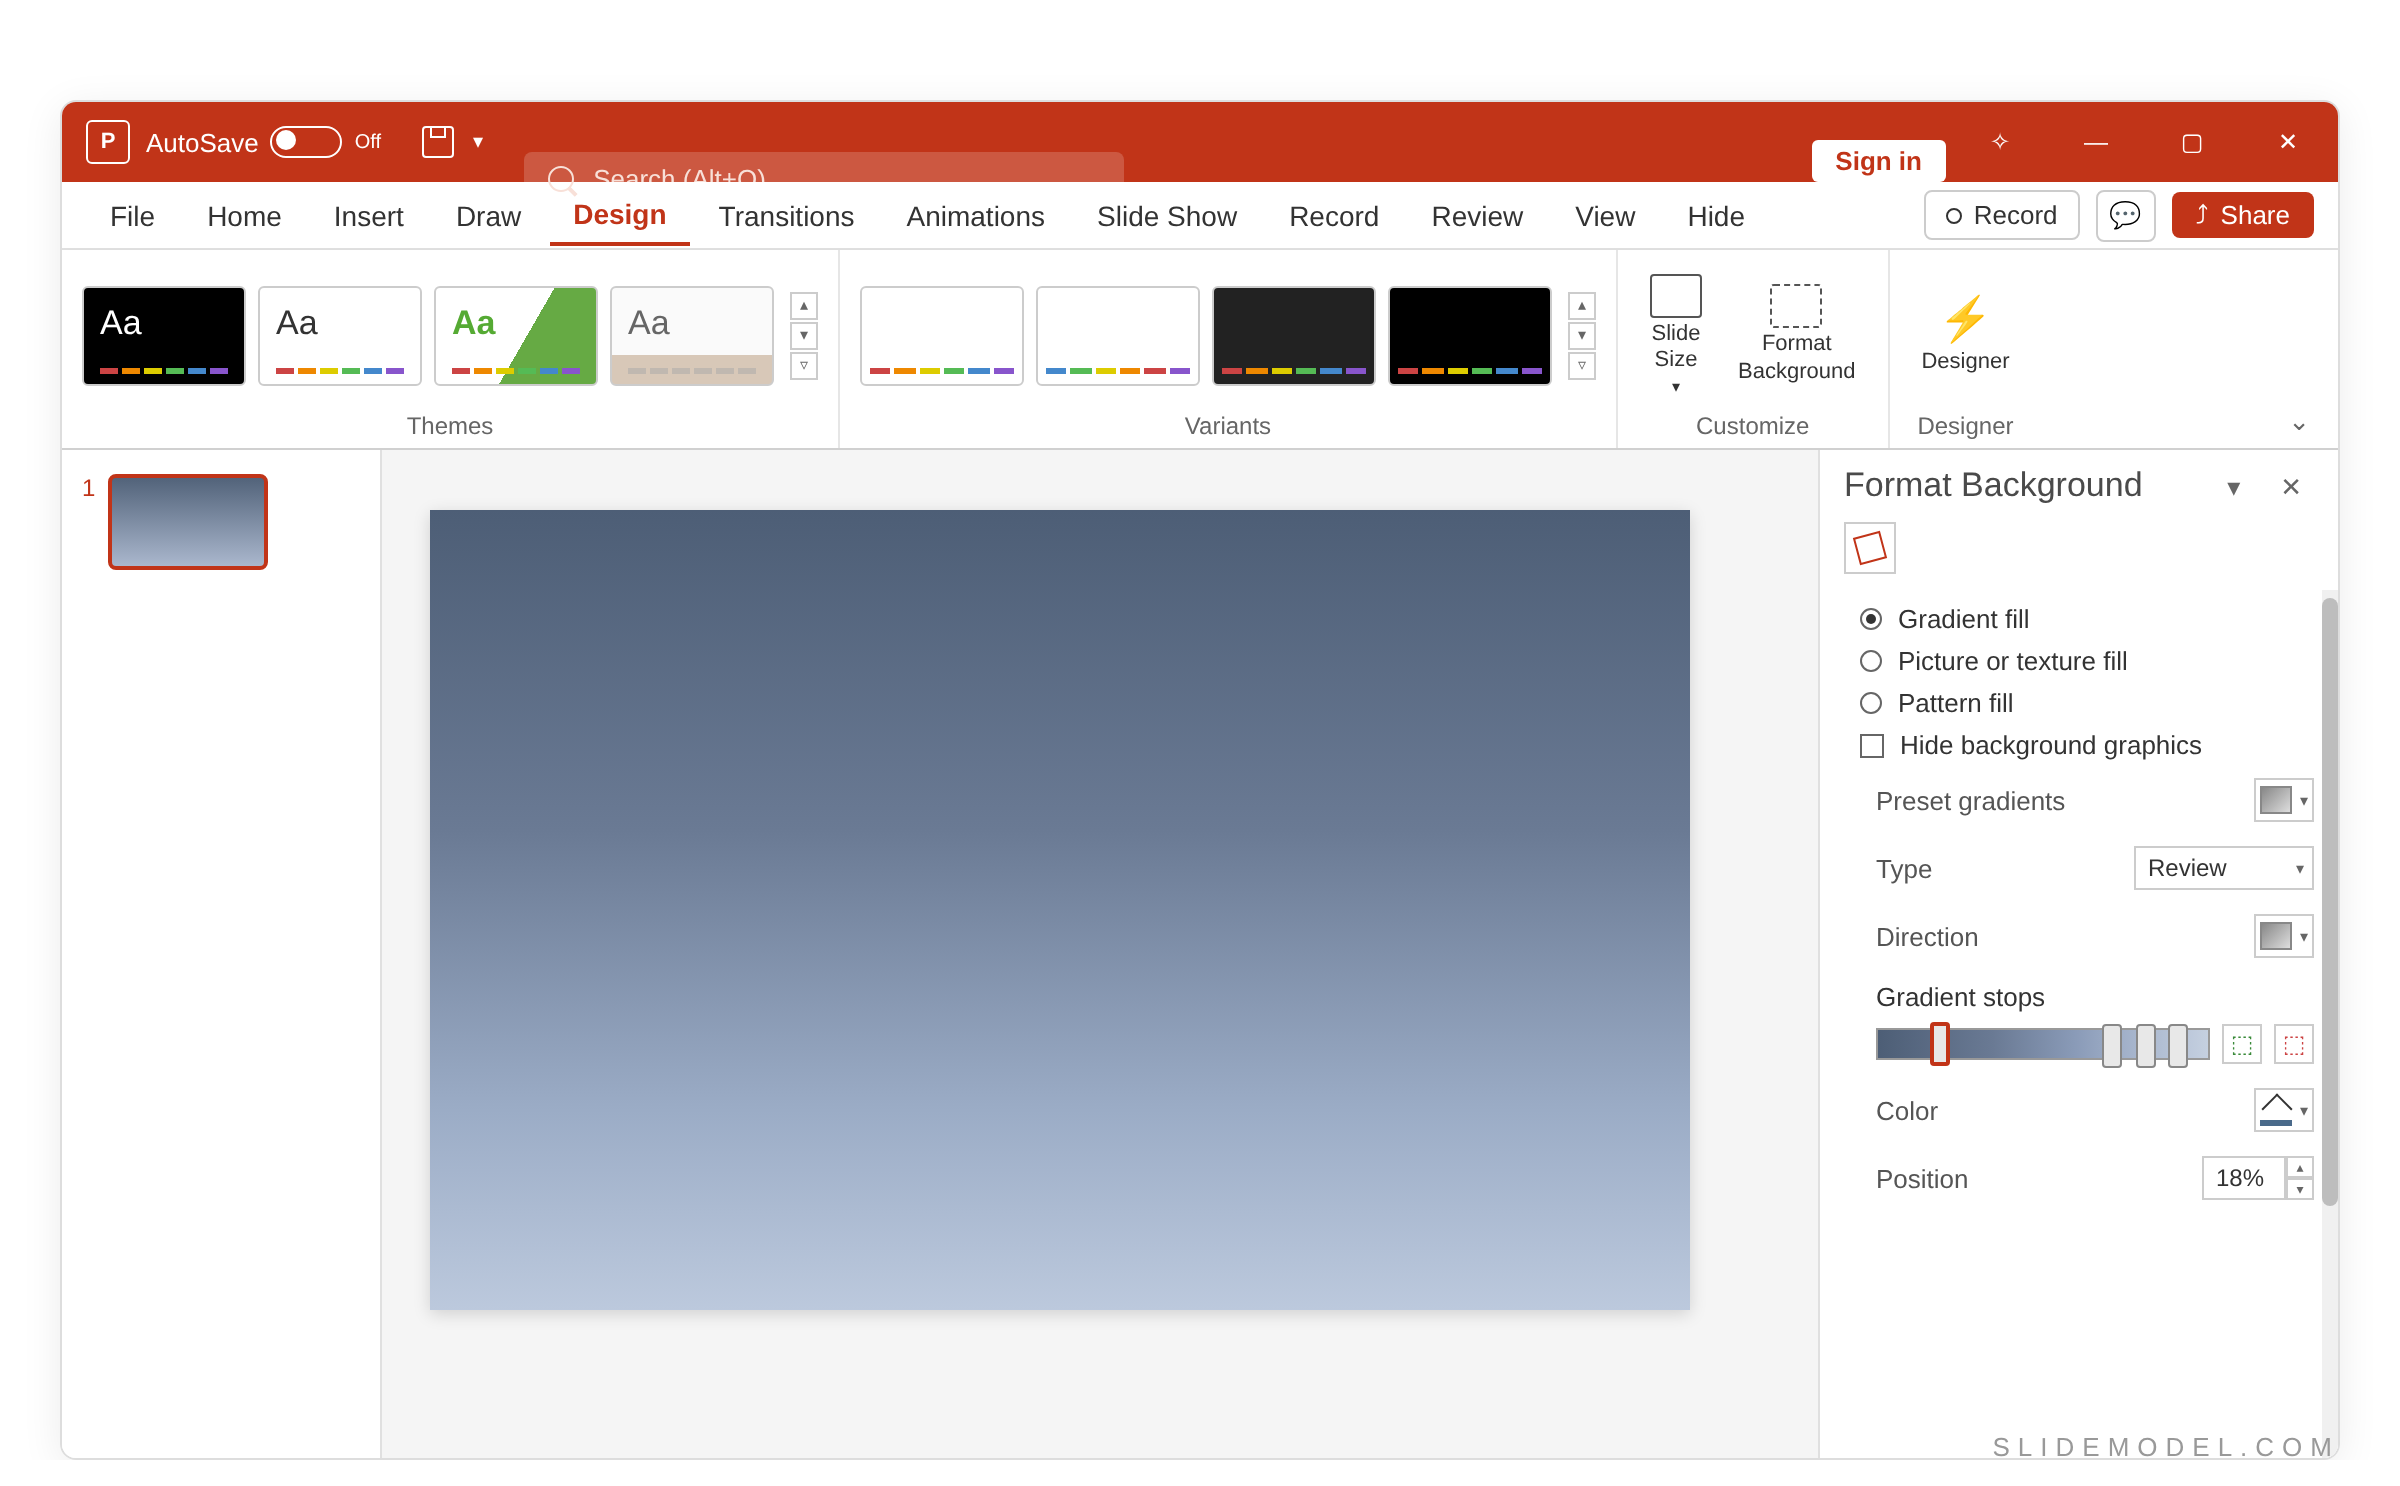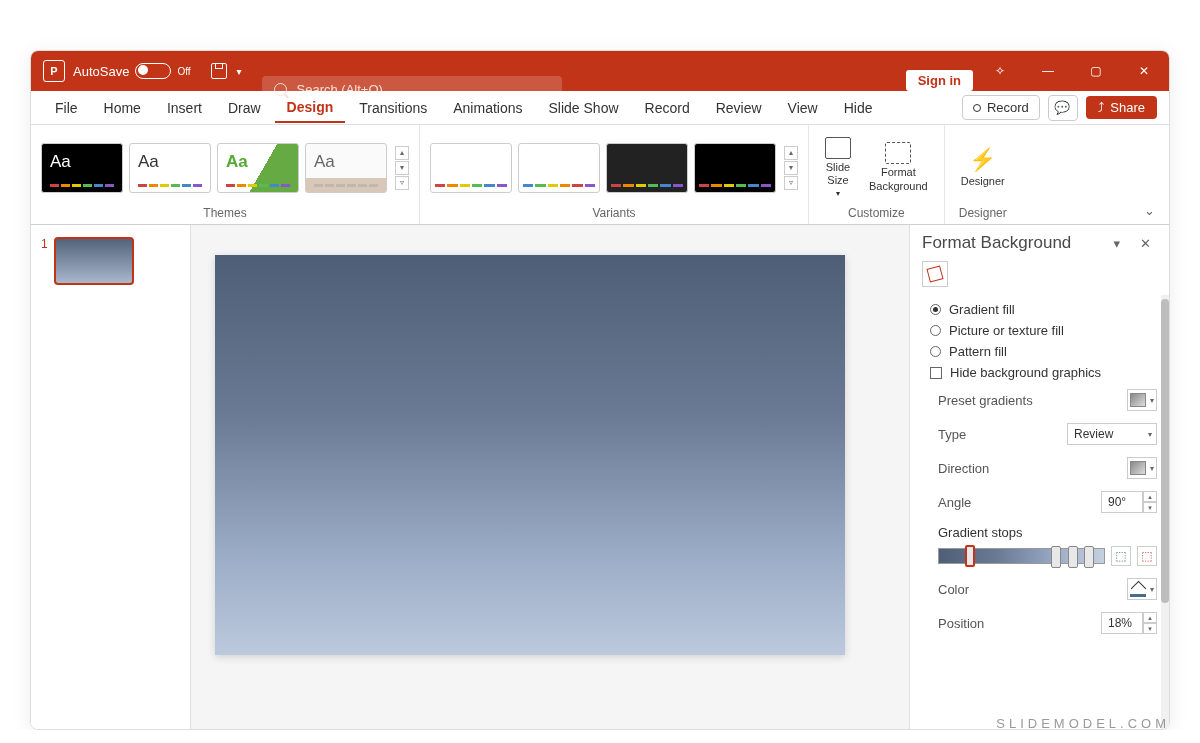--- a/index.html
+++ b/index.html
@@ -332,30 +332,20 @@
               <span class="dd-chev" style="margin-left:auto;">▾</span>
             </div>
         </div>
         <div class="form-row">
           <span class="form-label">Direction</span>
           <div class="dropdown small">
               <span class="preset-sw"></span>
               <span class="dd-chev">▾</span>
             </div>
         </div>
-        <div class="form-row">
-          <span class="form-label">Angle</span>
-          <div class="spinner-input">
-            <div class="spinner-val">90°</div>
-            <div class="spin-btns">
-                <div>▴</div>
-                <div>▾</div>
-              </div>
-          </div>
-        </div>
 
         <div class="grad-label">Gradient stops</div>
         <div class="grad-bar-wrap">
           <div class="grad-bar">
             <div class="grad-stop active" style="left:16%;"></div>
             <div class="grad-stop" style="left:68%;"></div>
             <div class="grad-stop" style="left:78%;"></div>
             <div class="grad-stop" style="left:88%;"></div>
           </div>
           <div class="grad-btn-sm" style="color:#3a8a3a;">⬚</div>

